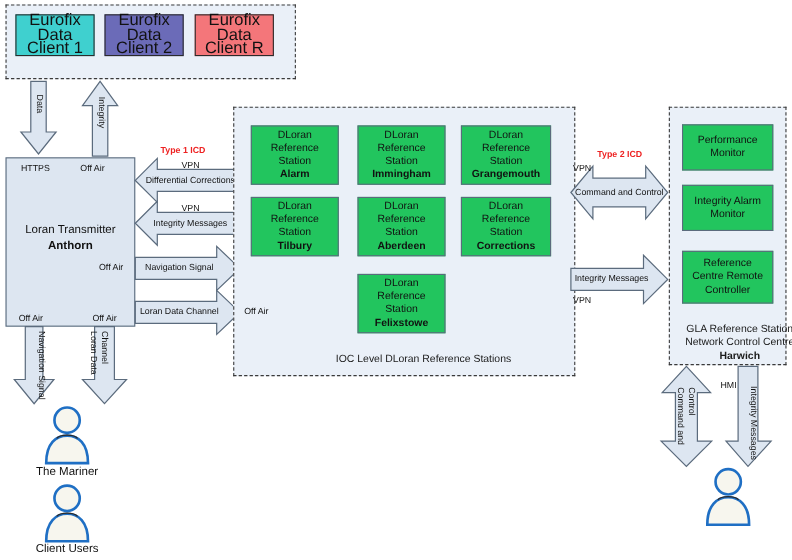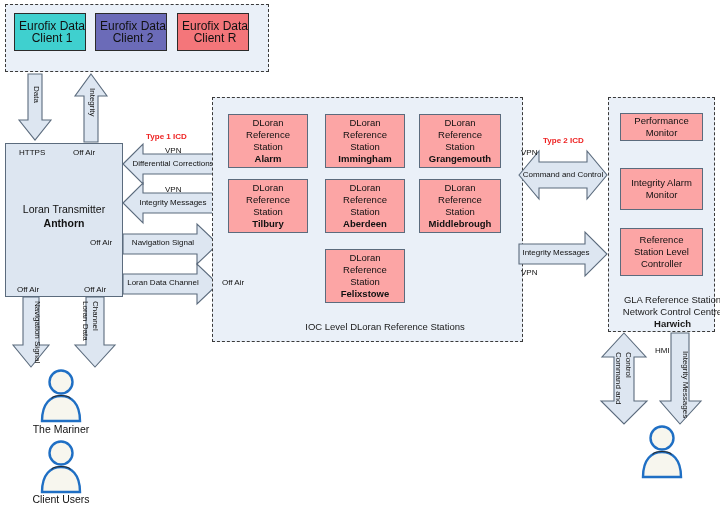--- a/index.html
+++ b/index.html
@@ -18,31 +18,31 @@
     box-sizing:border-box;
   }
   .dashgroup-label{
     position:absolute;left:0;right:0;text-align:center;
     font-size:9.5px;color:#1a1a1a;line-height:12px;
   }
   
   .node{
     position:absolute;box-sizing:border-box;
     border:1.1px solid #5b6b7d;
-    background:#fca5a5;
+    background:#22c55e;
     display:flex;align-items:center;justify-content:center;
     text-align:center;font-size:9.5px;color:#111;line-height:12.2px;
   }
   .node b{font-weight:bold;}
   
   .client{
     position:absolute;box-sizing:border-box;
     border:1.3px solid #2b2b2b;
     display:flex;align-items:center;justify-content:flex-end;
-    text-align:center;font-size:12px;color:#111;line-height:12.5px;
+    text-align:center;font-size:15px;color:#111;line-height:12.5px;
   }
   .txbox{
     position:absolute;box-sizing:border-box;
     border:1.2px solid #5b6b7d;background:#dde6f1;
   }
   .txtitle{
     position:absolute;left:0;right:0;text-align:center;
     font-size:10.5px;line-height:13.5px;color:#111;
   }
   .port{
@@ -201,21 +201,21 @@
       <span>Reference</span><br>
       <span>Station</span><br>
       <b>Aberdeen</b>
     </span>
   </div>
   <div class="node" style="left:419px;top:179px;width:82px;height:54px;">
     <span>
       <span>DLoran</span><br>
       <span>Reference</span><br>
       <span>Station</span><br>
-      <b>Middlebrough</b>
+      <b>Corrections</b>
     </span>
   </div>
 
   <div class="node" style="left:325px;top:249px;width:80px;height:54px;">
     <span>
       <span>DLoran</span><br>
       <span>Reference</span><br>
       <span>Station</span><br>
       <b>Felixstowe</b>
     </span>
@@ -234,36 +234,36 @@
   <div class="arrowlabel" style="left:519px;top:170px;width:88px;">Command and Control</div>
 
   <svg class="abs" style="left:519px;top:232px;" width="88" height="44">
     <polygon points="0,12 66,12 66,0 88,22 66,44 66,32 0,32" fill="#dde6f1" stroke="#5b6b7d" stroke-width="1.1"></polygon>
   </svg>
   <div class="arrowlabel" style="left:516px;top:248px;width:80px;">Integrity Messages</div>
   <div class="vpnlab" style="left:521px;top:268px;">VPN</div>
 
   <div class="dashgroup" style="left:608px;top:97px;width:107px;height:235px;"></div>
 
-  <div class="node" style="left:620px;top:113px;width:83px;height:28px;">
+  <div class="node" style="left:620px;top:113px;width:83px;height:42px;">
     <span>
       <span>Performance</span><br>
       <span>Monitor</span>
     </span>
   </div>
   <div class="node" style="left:620px;top:168px;width:83px;height:42px;">
     <span>
       <span>Integrity Alarm</span><br>
       <span>Monitor</span>
     </span>
   </div>
   <div class="node" style="left:620px;top:228px;width:83px;height:48px;">
     <span>
       <span>Reference</span><br>
-      <span>Station Level</span><br>
+      <span>Centre Remote</span><br>
       <span>Controller</span>
     </span>
   </div>
 
   <div class="dashgroup-label" style="left:608px;top:294px;width:129px;">
     <span>GLA Reference Station</span><br>
     <span>Network Control Centre</span><br>
     <b>Harwich</b>
   </div>
 

